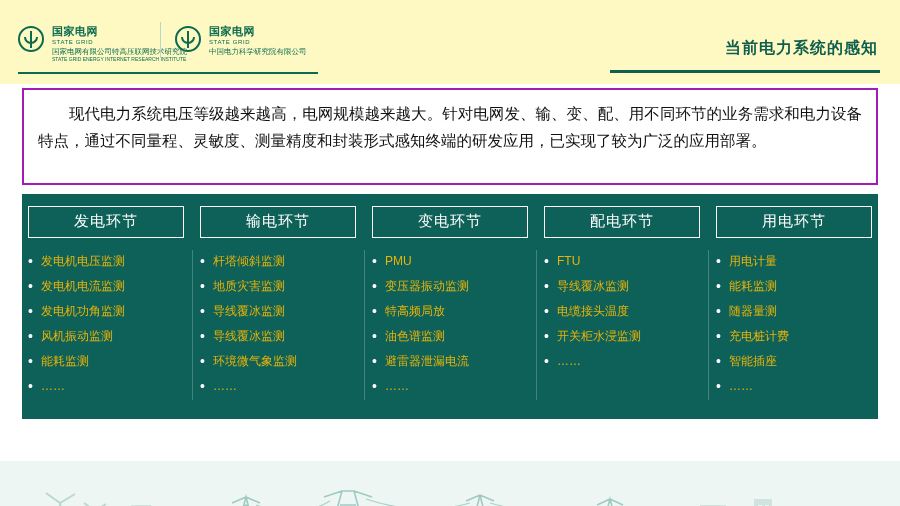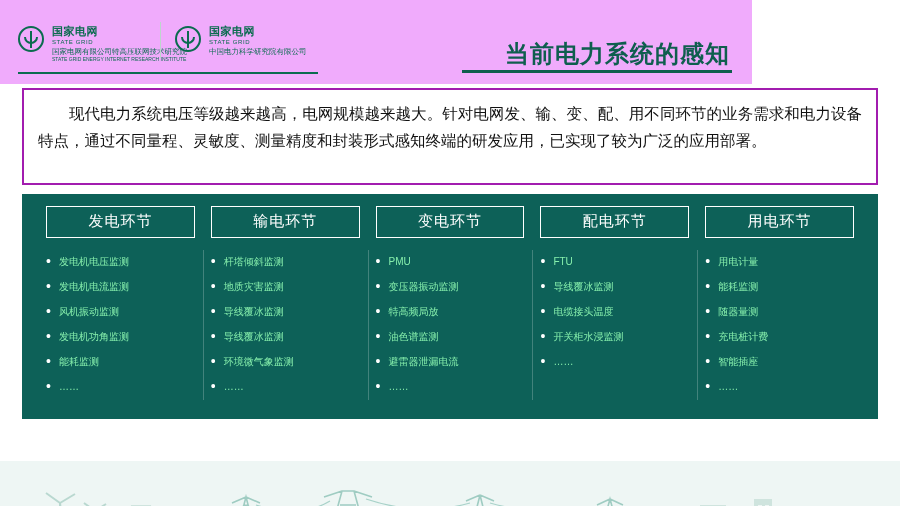--- a/index.html
+++ b/index.html
@@ -15,23 +15,23 @@
     width: 900px;
     height: 506px;
     background: #ffffff;
     overflow: hidden;
   }
 
   
   .header {
     position: absolute;
     left: 0; top: 0;
-    width: 752px;
+    width: 900px;
     height: 84px;
-    background: #f0abfc;
+    background: #fef9c3;
   }
   .logo-group {
     position: absolute;
     display: flex;
     align-items: flex-start;
     gap: 8px;
   }
   .logo-group.g1 { left: 18px; top: 26px; }
   .logo-group.g2 { left: 175px; top: 26px; }
   .logo-mark {
@@ -94,21 +94,21 @@
   .header-rule {
     position: absolute;
     left: 18px; top: 72px;
     width: 300px; height: 2px;
     background: #0b6b4f;
   }
   .slide-title {
     position: absolute;
     right: 22px;
     top: 38px;
-    font-size: 24px;
+    font-size: 16px;
     font-weight: bold;
     color: #0f5e4e;
     letter-spacing: 1px;
   }
   .title-underline {
     position: absolute;
     right: 20px;
     top: 70px;
     width: 270px;
     height: 3px;
@@ -142,21 +142,21 @@
     width: 856px;
     height: 225px;
     background: #0d6158;
   }
   .columns {
     position: absolute;
     left: 0; top: 0;
     width: 856px;
     height: 225px;
     display: flex;
-    padding: 12px 18px;
+    padding: 12px 0;
     box-sizing: border-box;
     gap: 4px;
   }
   .column {
     flex: 1 1 0;
     display: flex;
     flex-direction: column;
     padding: 0 6px;
     position: relative;
   }
@@ -176,22 +176,22 @@
     letter-spacing: 1px;
     margin-bottom: 11px;
     font-family: "Liberation Sans", "DejaVu Sans", sans-serif;
   }
   .col-list {
     list-style: none;
     margin: 0;
     padding: 0;
   }
   .col-list li {
-    color: #86efac;
-    font-size: 10px;
+    color: #eab308;
+    font-size: 12px;
     line-height: 25px;
     padding-left: 13px;
     position: relative;
     white-space: nowrap;
   }
   .col-list li::before {
     content: "•";
     position: absolute;
     left: 0; top: 0;
     color: #ffffff;
@@ -255,22 +255,22 @@
   </div>
 
   <div class="panel">
     <div class="columns">
 
       <div class="column">
         <div class="col-head">发电环节</div>
         <ul class="col-list">
           <li>发电机电压监测</li>
           <li>发电机电流监测</li>
+          <li>发电机功角监测</li>
           <li>风机振动监测</li>
-          <li>发电机功角监测</li>
           <li>能耗监测</li>
           <li>……</li>
         </ul>
       </div>
 
       <div class="column">
         <div class="col-head">输电环节</div>
         <ul class="col-list">
           <li>杆塔倾斜监测</li>
           <li>地质灾害监测</li>

